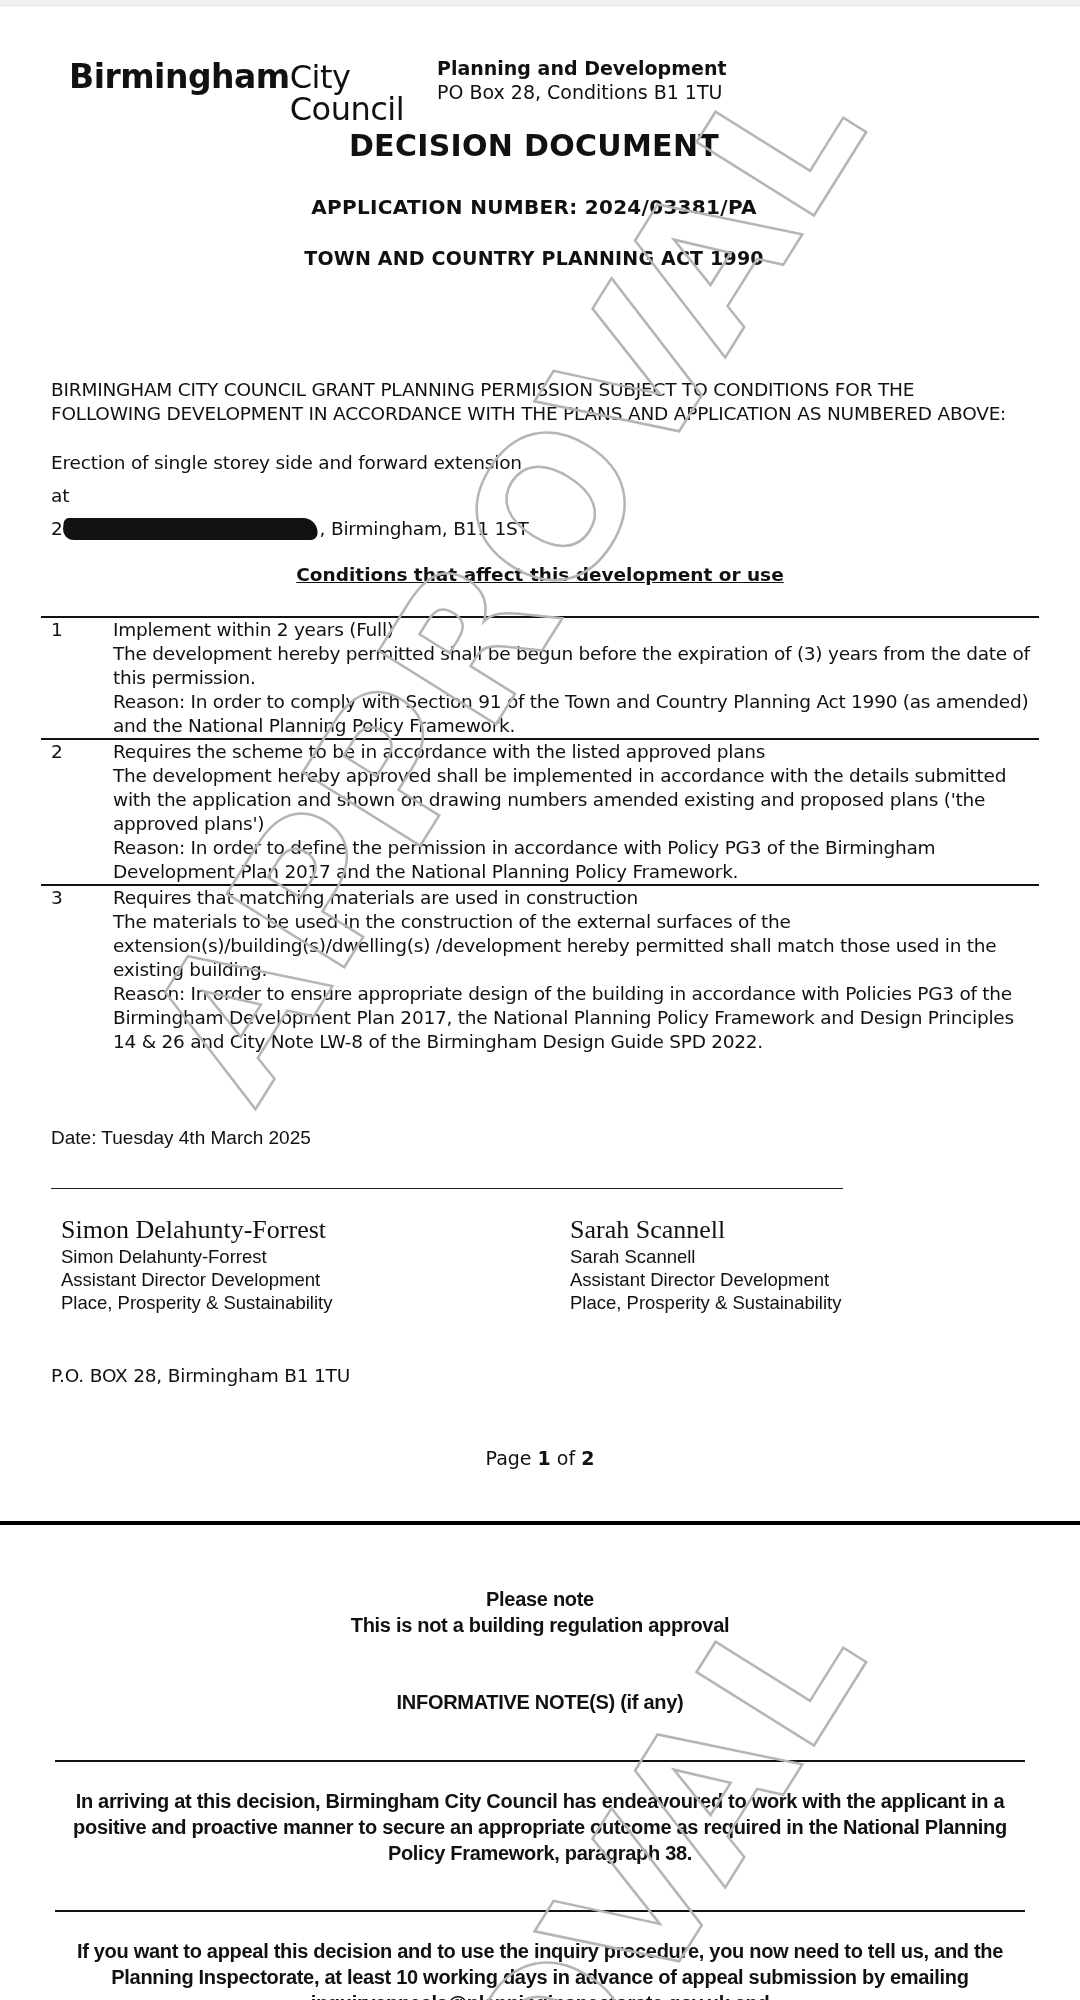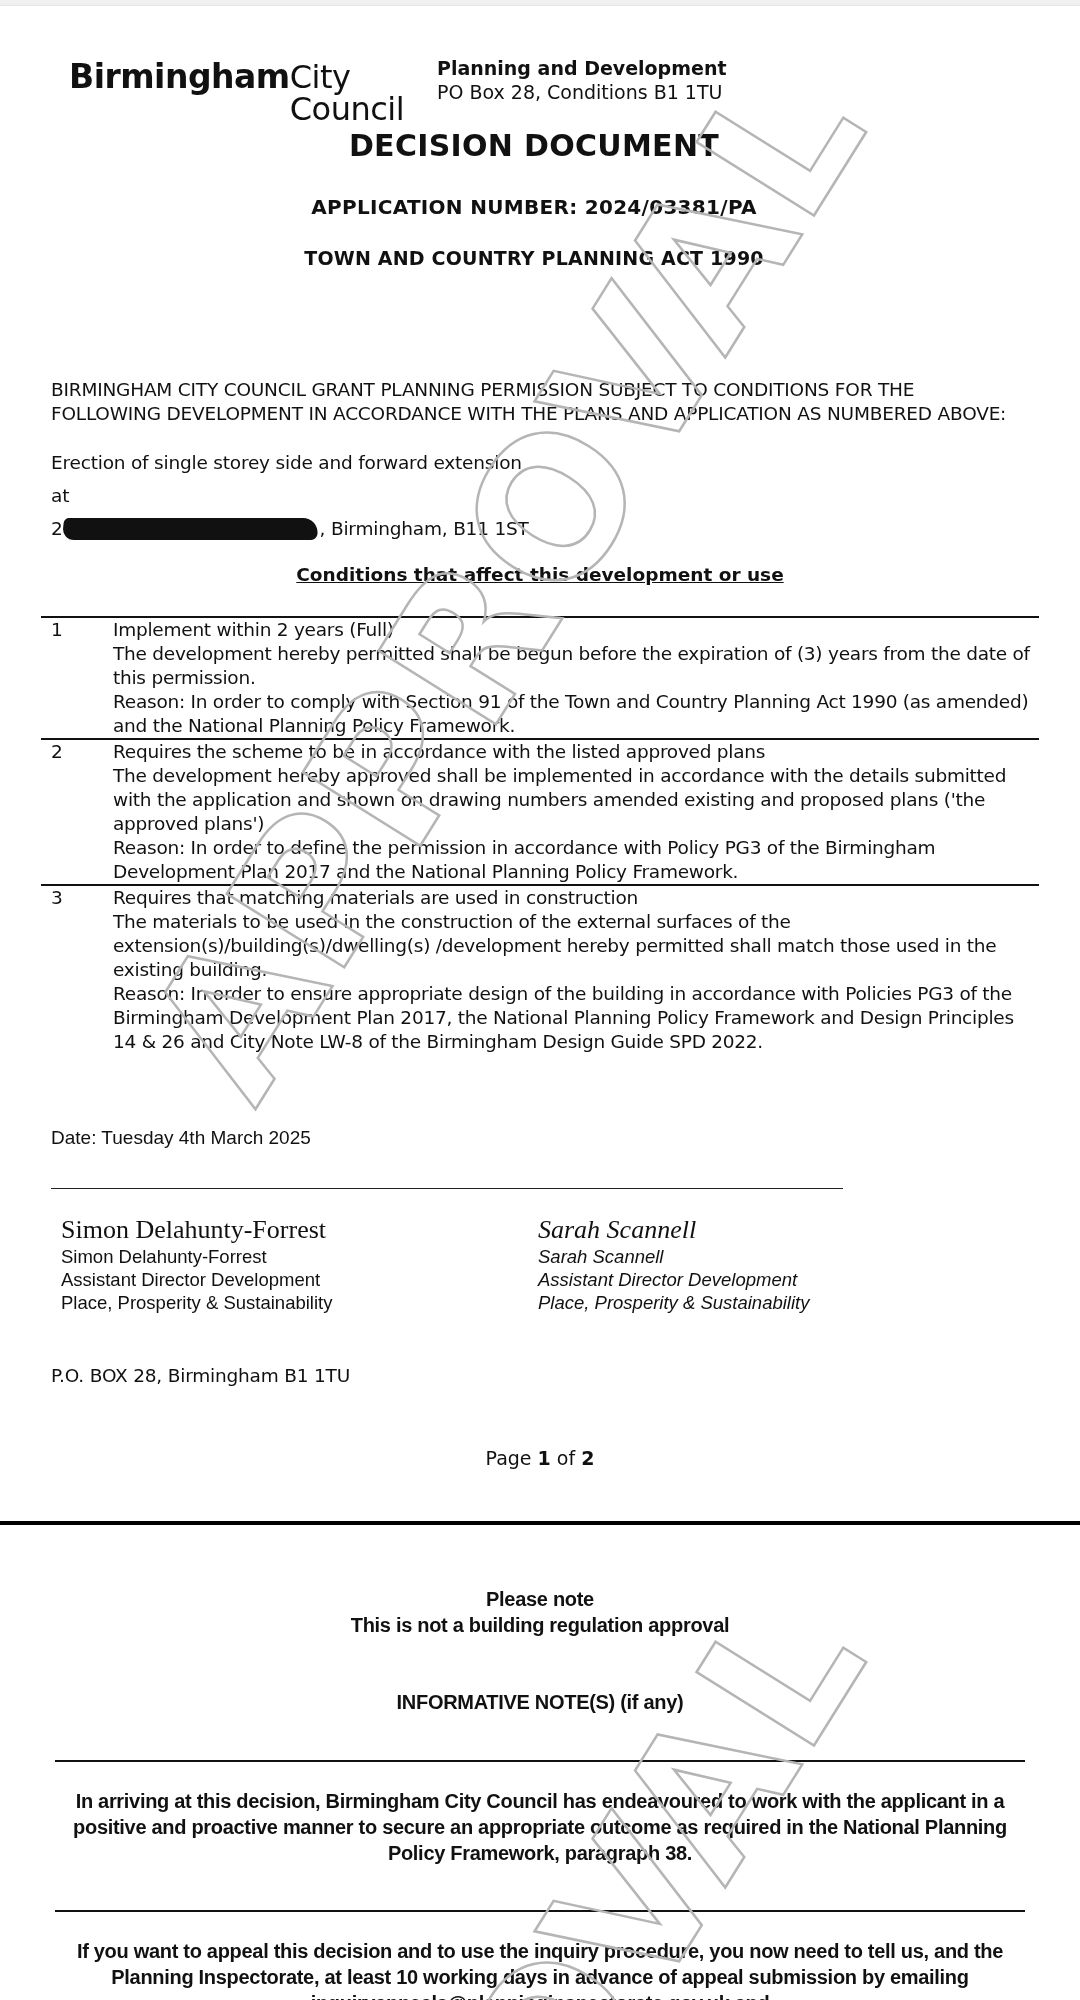--- a/index.html
+++ b/index.html
@@ -40,21 +40,21 @@
   .cond-num { width: 72px; padding-left: 10px; }
   .cond-body { flex: 1; padding-right: 8px; }
   .cond-last { border-bottom: none; }
 
   .date { position: absolute; left: 51px; top: 1127px; font-family: "Liberation Sans", sans-serif; font-size: 19px; }
   .sig-rule { position: absolute; left: 51px; top: 1188px; width: 792px; height: 1px; background: #222; }
 
   .sig { position: absolute; top: 1215px; font-family: "Liberation Sans", sans-serif; font-size: 18.5px; line-height: 23px; }
   .sig .script { font-family: "Liberation Serif", serif; font-size: 26px; line-height: 30px; }
   .sig-left { left: 61px; }
-  .sig-right { left: 538px; font-style: italic; }
+  .sig-right { left: 570px; }
 
   .pobox { position: absolute; left: 51px; top: 1365px; font-size: 18.5px; letter-spacing: -0.2px; }
   .pager { position: absolute; left: 0; width: 1080px; top: 1447px; text-align: center; font-size: 19px; }
   .pager b { font-weight: bold; }
 
   .page-break { position: absolute; left: 0; top: 1521px; width: 1080px; height: 4px; background: #000; }
 
   .note { position: absolute; left: 0; width: 1080px; text-align: center; font-family: "Liberation Sans", sans-serif; font-weight: bold; font-size: 20px; line-height: 26px; letter-spacing: -0.3px; }
   .note-1 { top: 1586px; }
   .note-2 { top: 1689px; font-size: 20px; }

